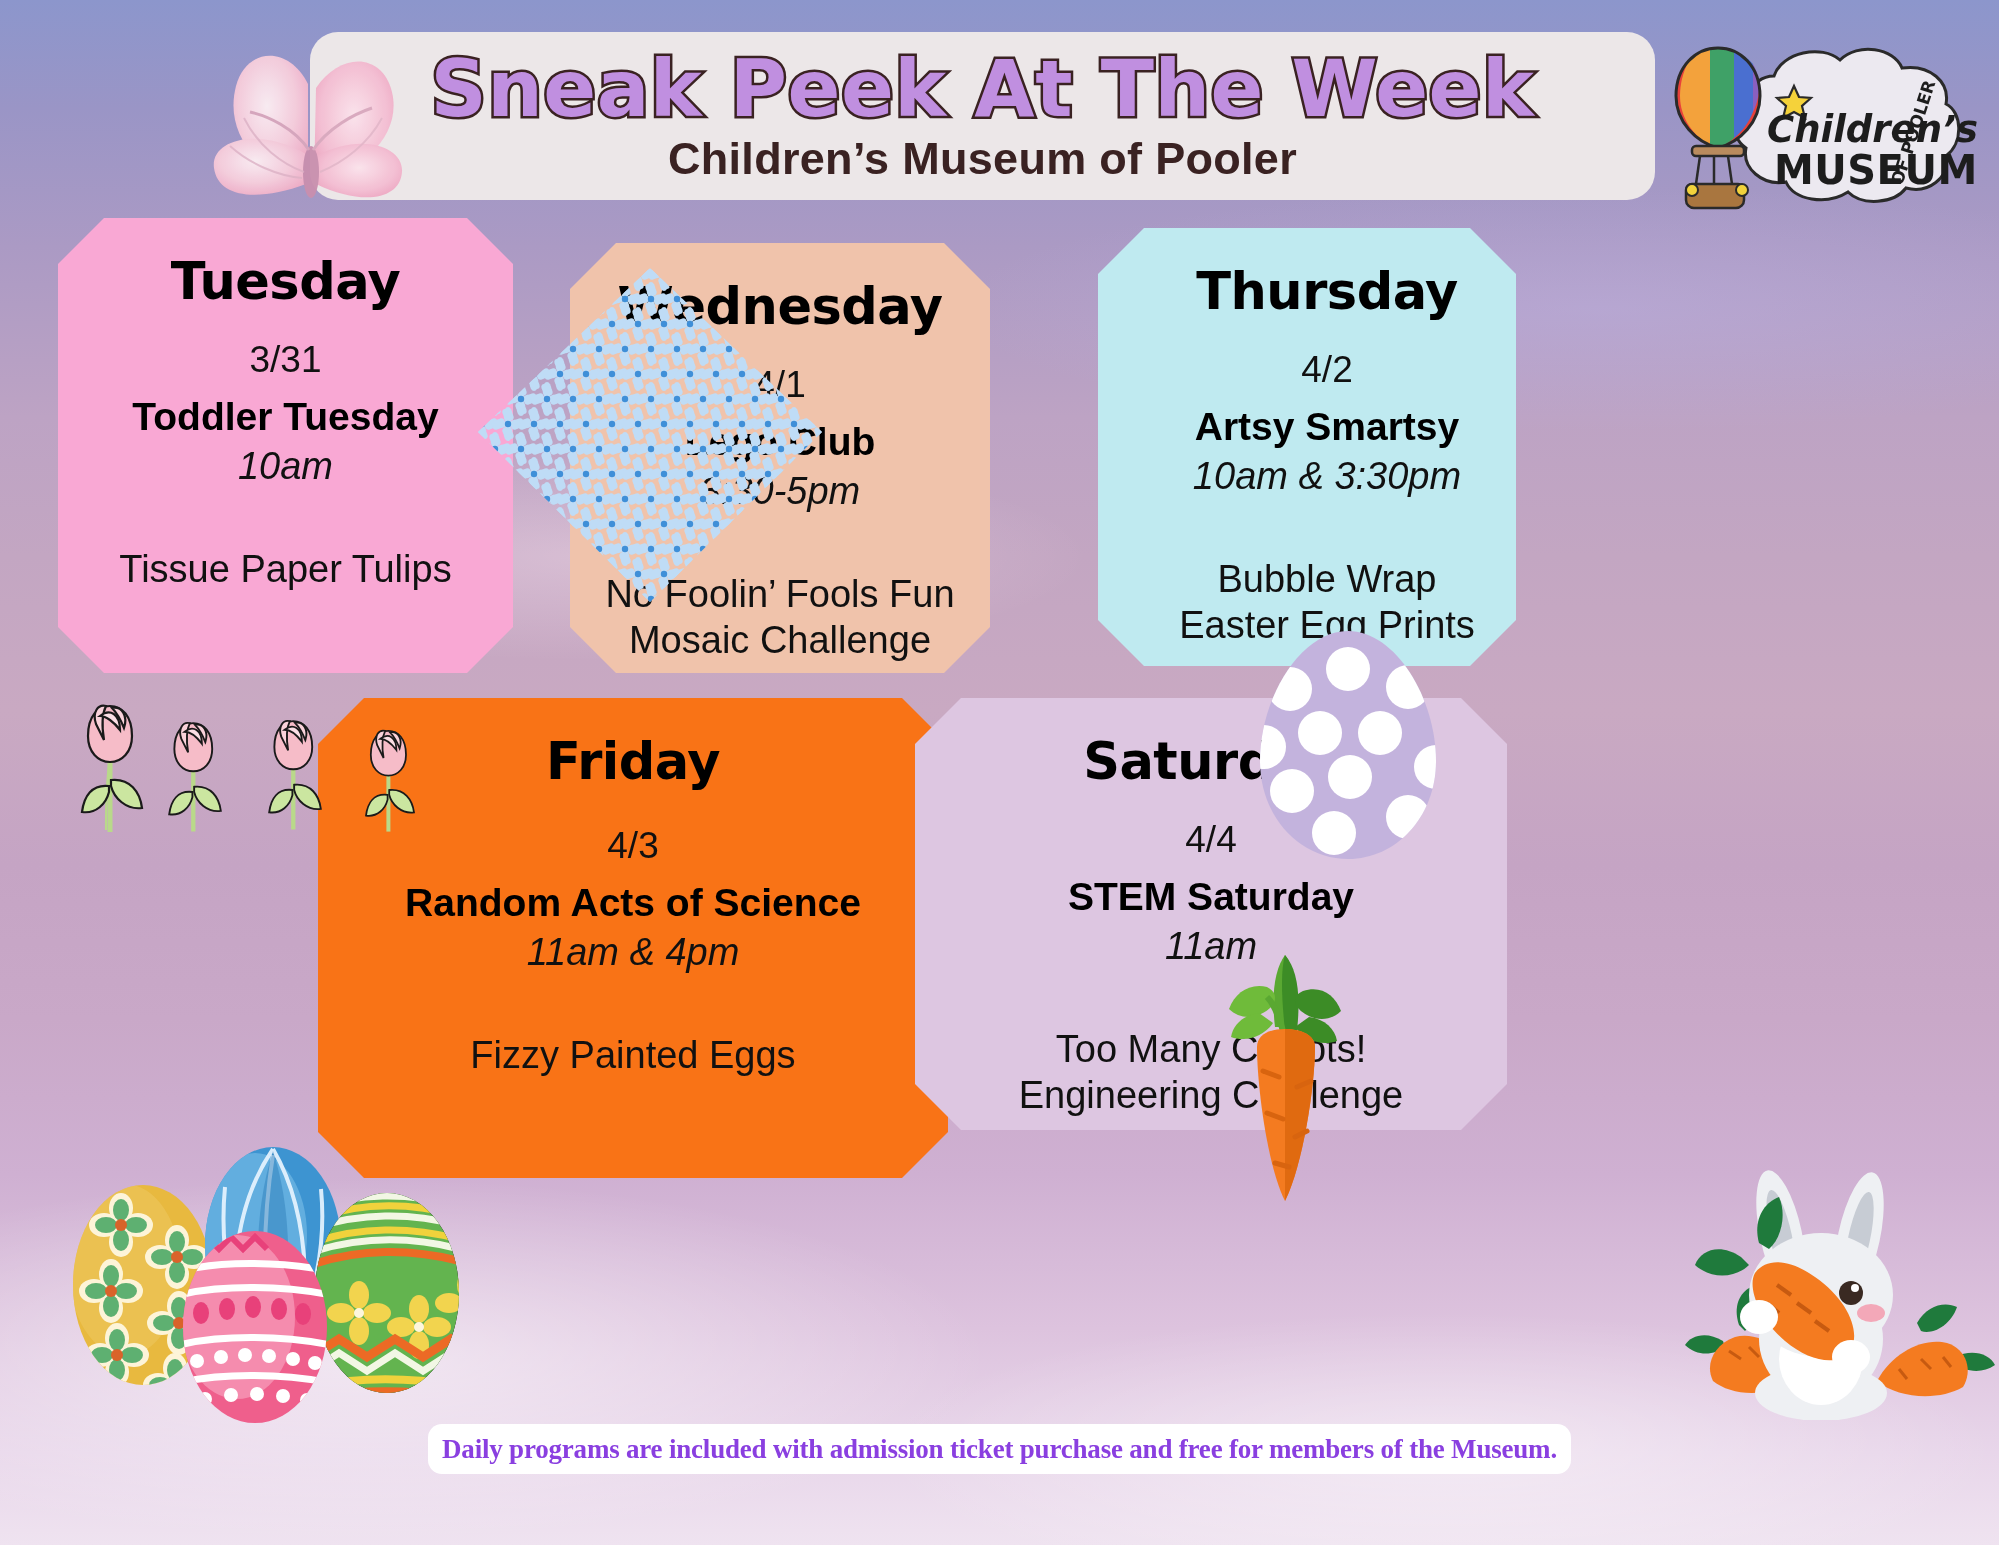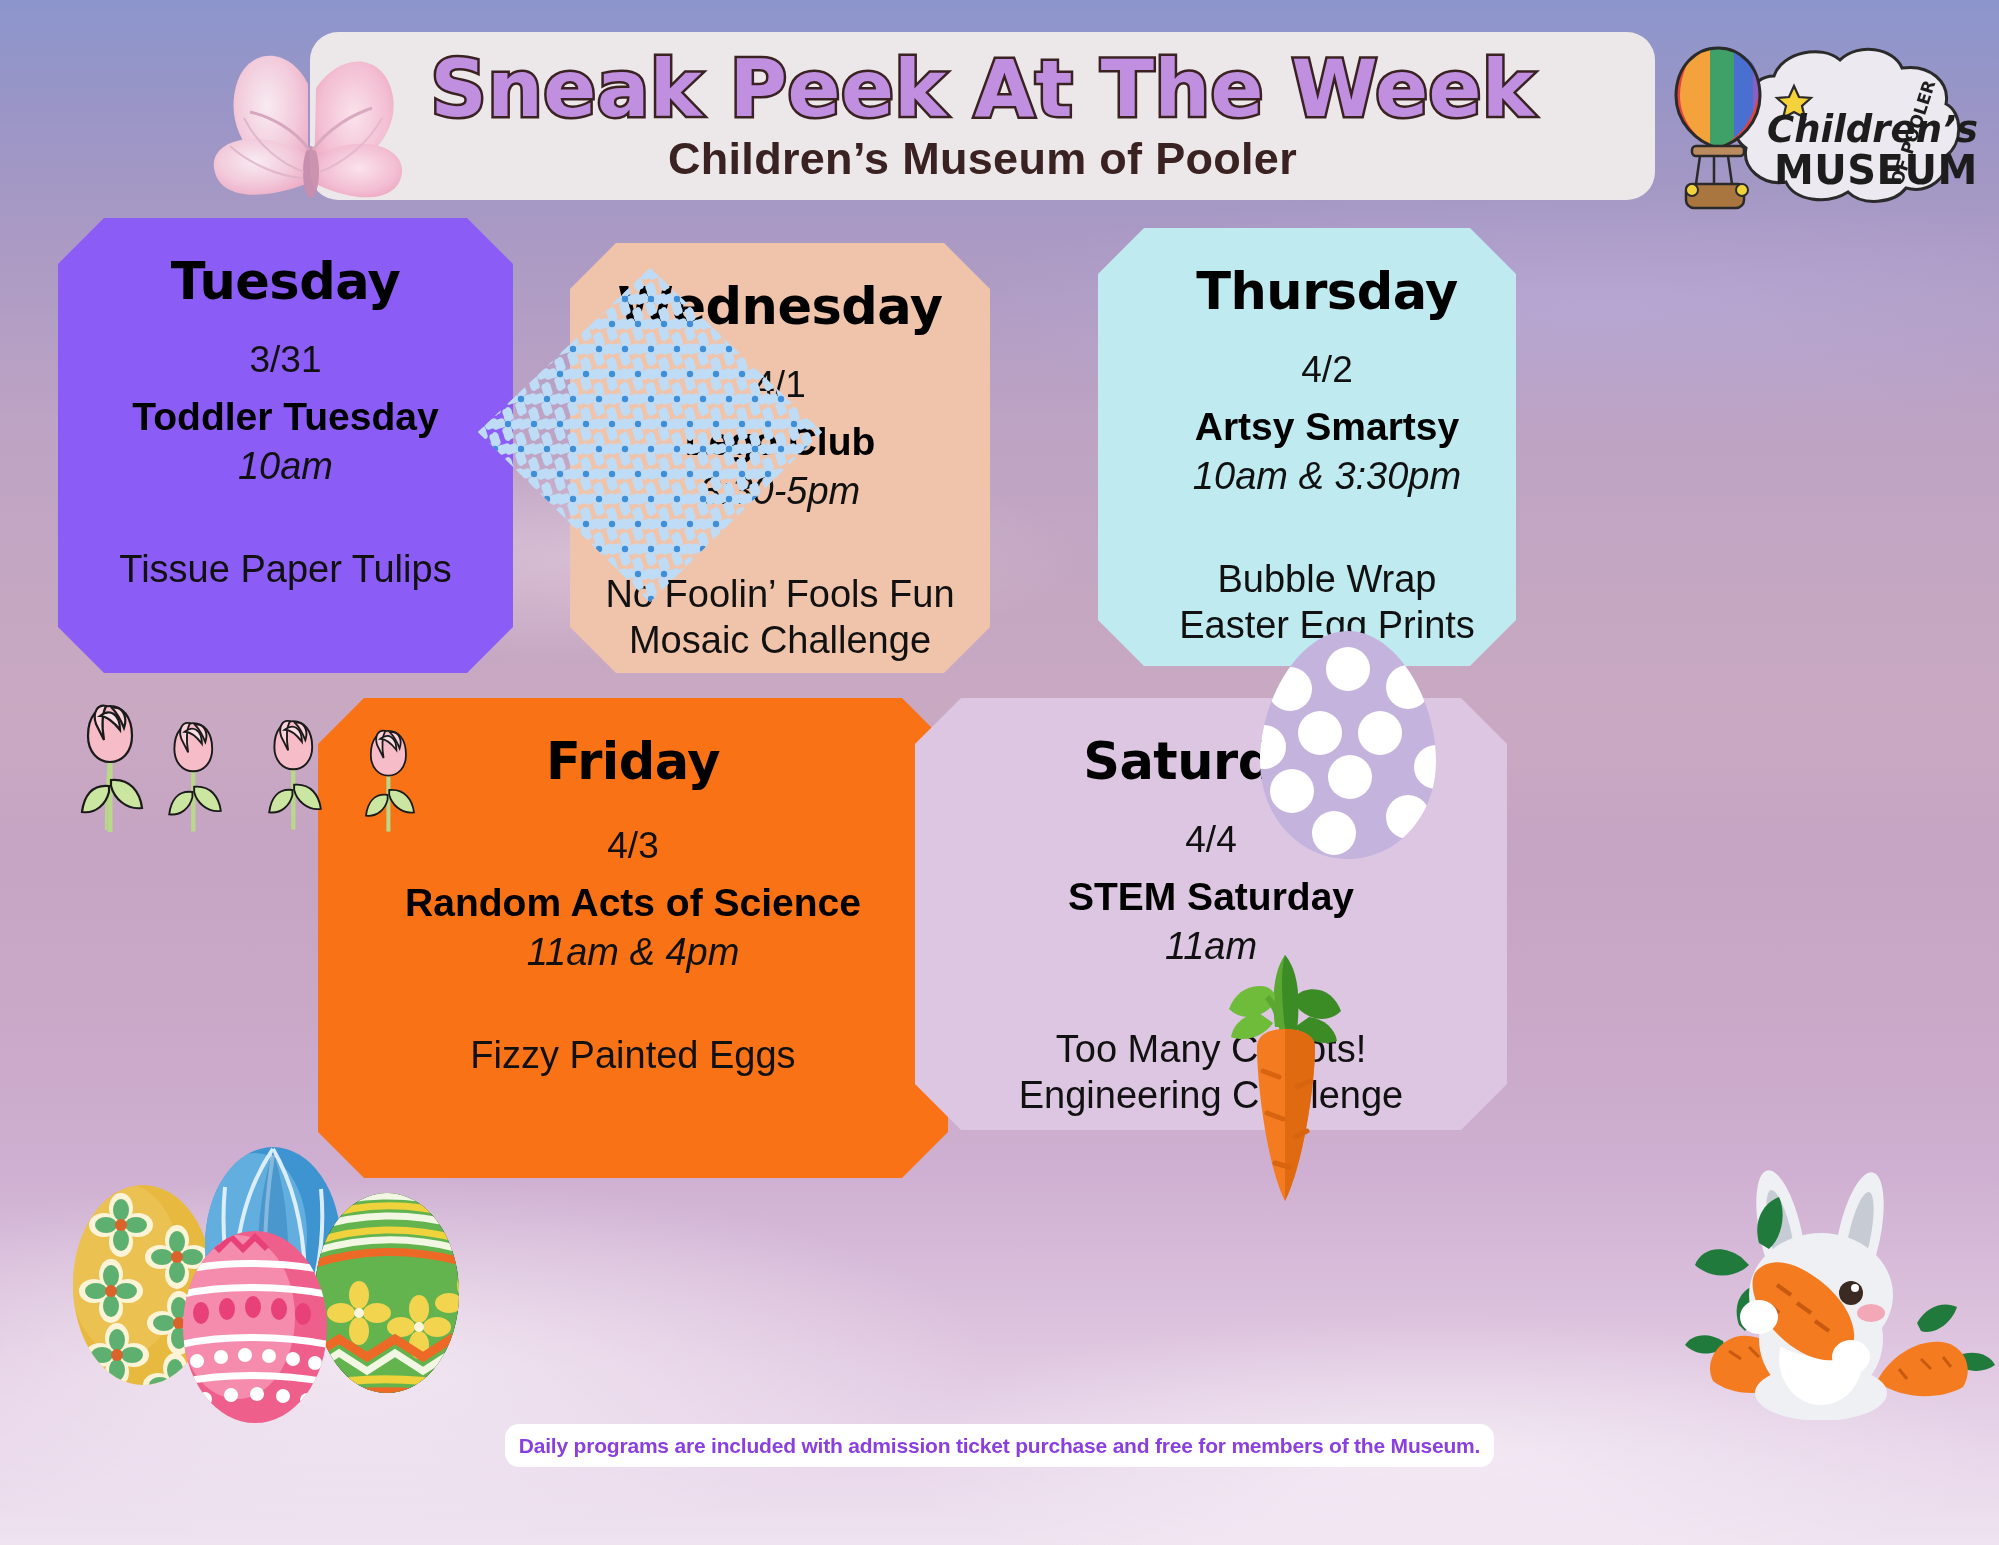--- a/index.html
+++ b/index.html
@@ -50,21 +50,21 @@
   .day-name {
     font-family:"DejaVu Sans", sans-serif;
     font-weight:bold; font-size:51px; color:#000;
     letter-spacing:-0.5px;
   }
   .date { font-size:37px; color:#111; }
   .event { font-size:39px; font-weight:bold; color:#000; }
   .time  { font-size:38px; font-style:italic; color:#111; }
   .activity { font-size:38px; color:#111; line-height:1.22; }
 
-  #card-tuesday   { left:58px;   top:218px;  width:455px; height:455px; background:#8b5cf6; }
+  #card-tuesday   { left:58px;   top:218px;  width:455px; height:455px; background:#f9a8d4; }
   #card-wednesday { left:570px;  top:243px;  width:420px; height:430px; background:#f0c3ab; }
   #card-thursday  { left:1098px; top:228px;  width:418px; height:438px;
                     background:#bfeaf0; left:1098px;padding-left:40px; }
   #card-friday    { left:318px;  top:698px;  width:630px; height:480px; background:#f97316; }
   #card-saturday  { left:915px;  top:698px;  width:592px; height:432px; background:#ddc6e1; }
 
   #card-thursday { left:1098px; width:418px; }
   .card-inner { padding-top:34px; }
 
   
@@ -72,22 +72,22 @@
   #flower-diamond { left:470px; top:260px; width:360px; height:350px; z-index:3; }
   #dot-egg { left:1248px; top:625px; width:200px; height:240px; z-index:3; }
   #easter-eggs { left:55px; top:1095px; width:420px; height:330px; z-index:5; }
   #carrot { left:1205px; top:935px; width:160px; height:270px; z-index:5; }
   #bunny  { left:1655px; top:1145px; width:345px; height:275px; z-index:5; }
 
   
   #footer { position:absolute; left:0; top:1432px; width:1999px; z-index:6;
             text-align:center; line-height:1.32; }
   #footer span {
-    font-family:Liberation Sans, sans-serif;
-    font-size:21px; font-weight:bold; color:#8a3fe0;
+    font-family:Liberation Serif, serif;
+    font-size:27px; font-weight:bold; color:#8a3fe0;
     background:#fff; padding:10px 14px; border-radius:14px;
     box-decoration-break:clone; -webkit-box-decoration-break:clone;
     letter-spacing:-0.2px;
   }
 </style>
 </head>
 <body>
 
 <svg id="butterfly" class="layer" viewBox="0 0 230 200">
   <defs>

